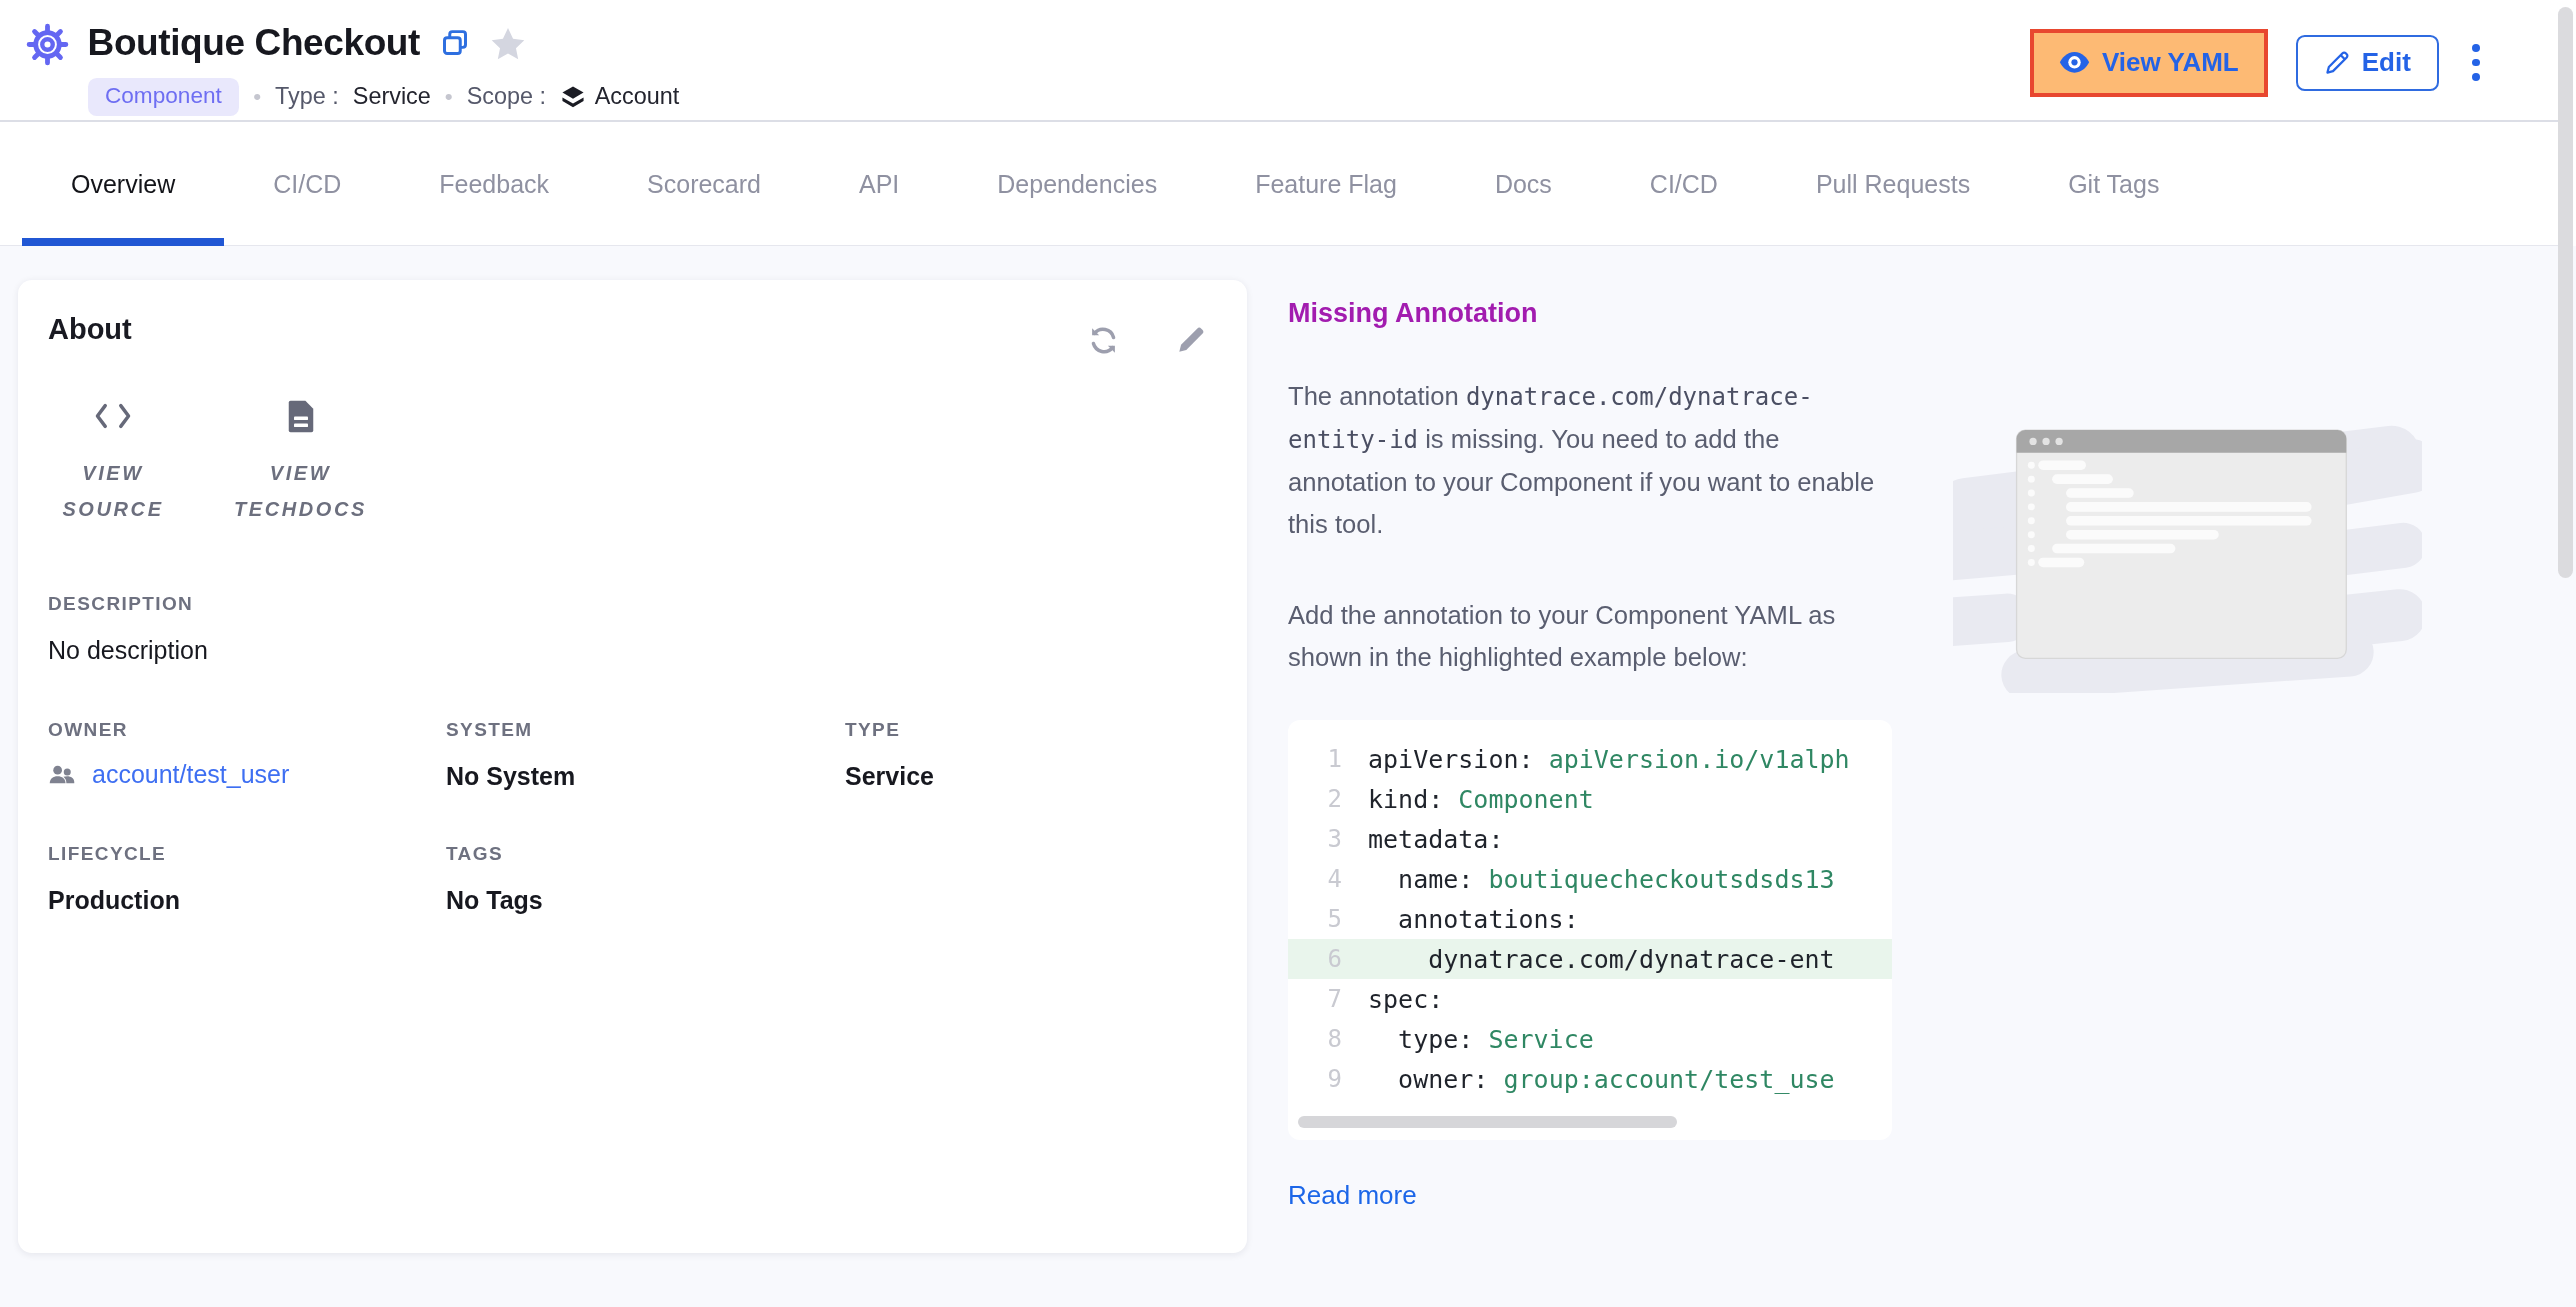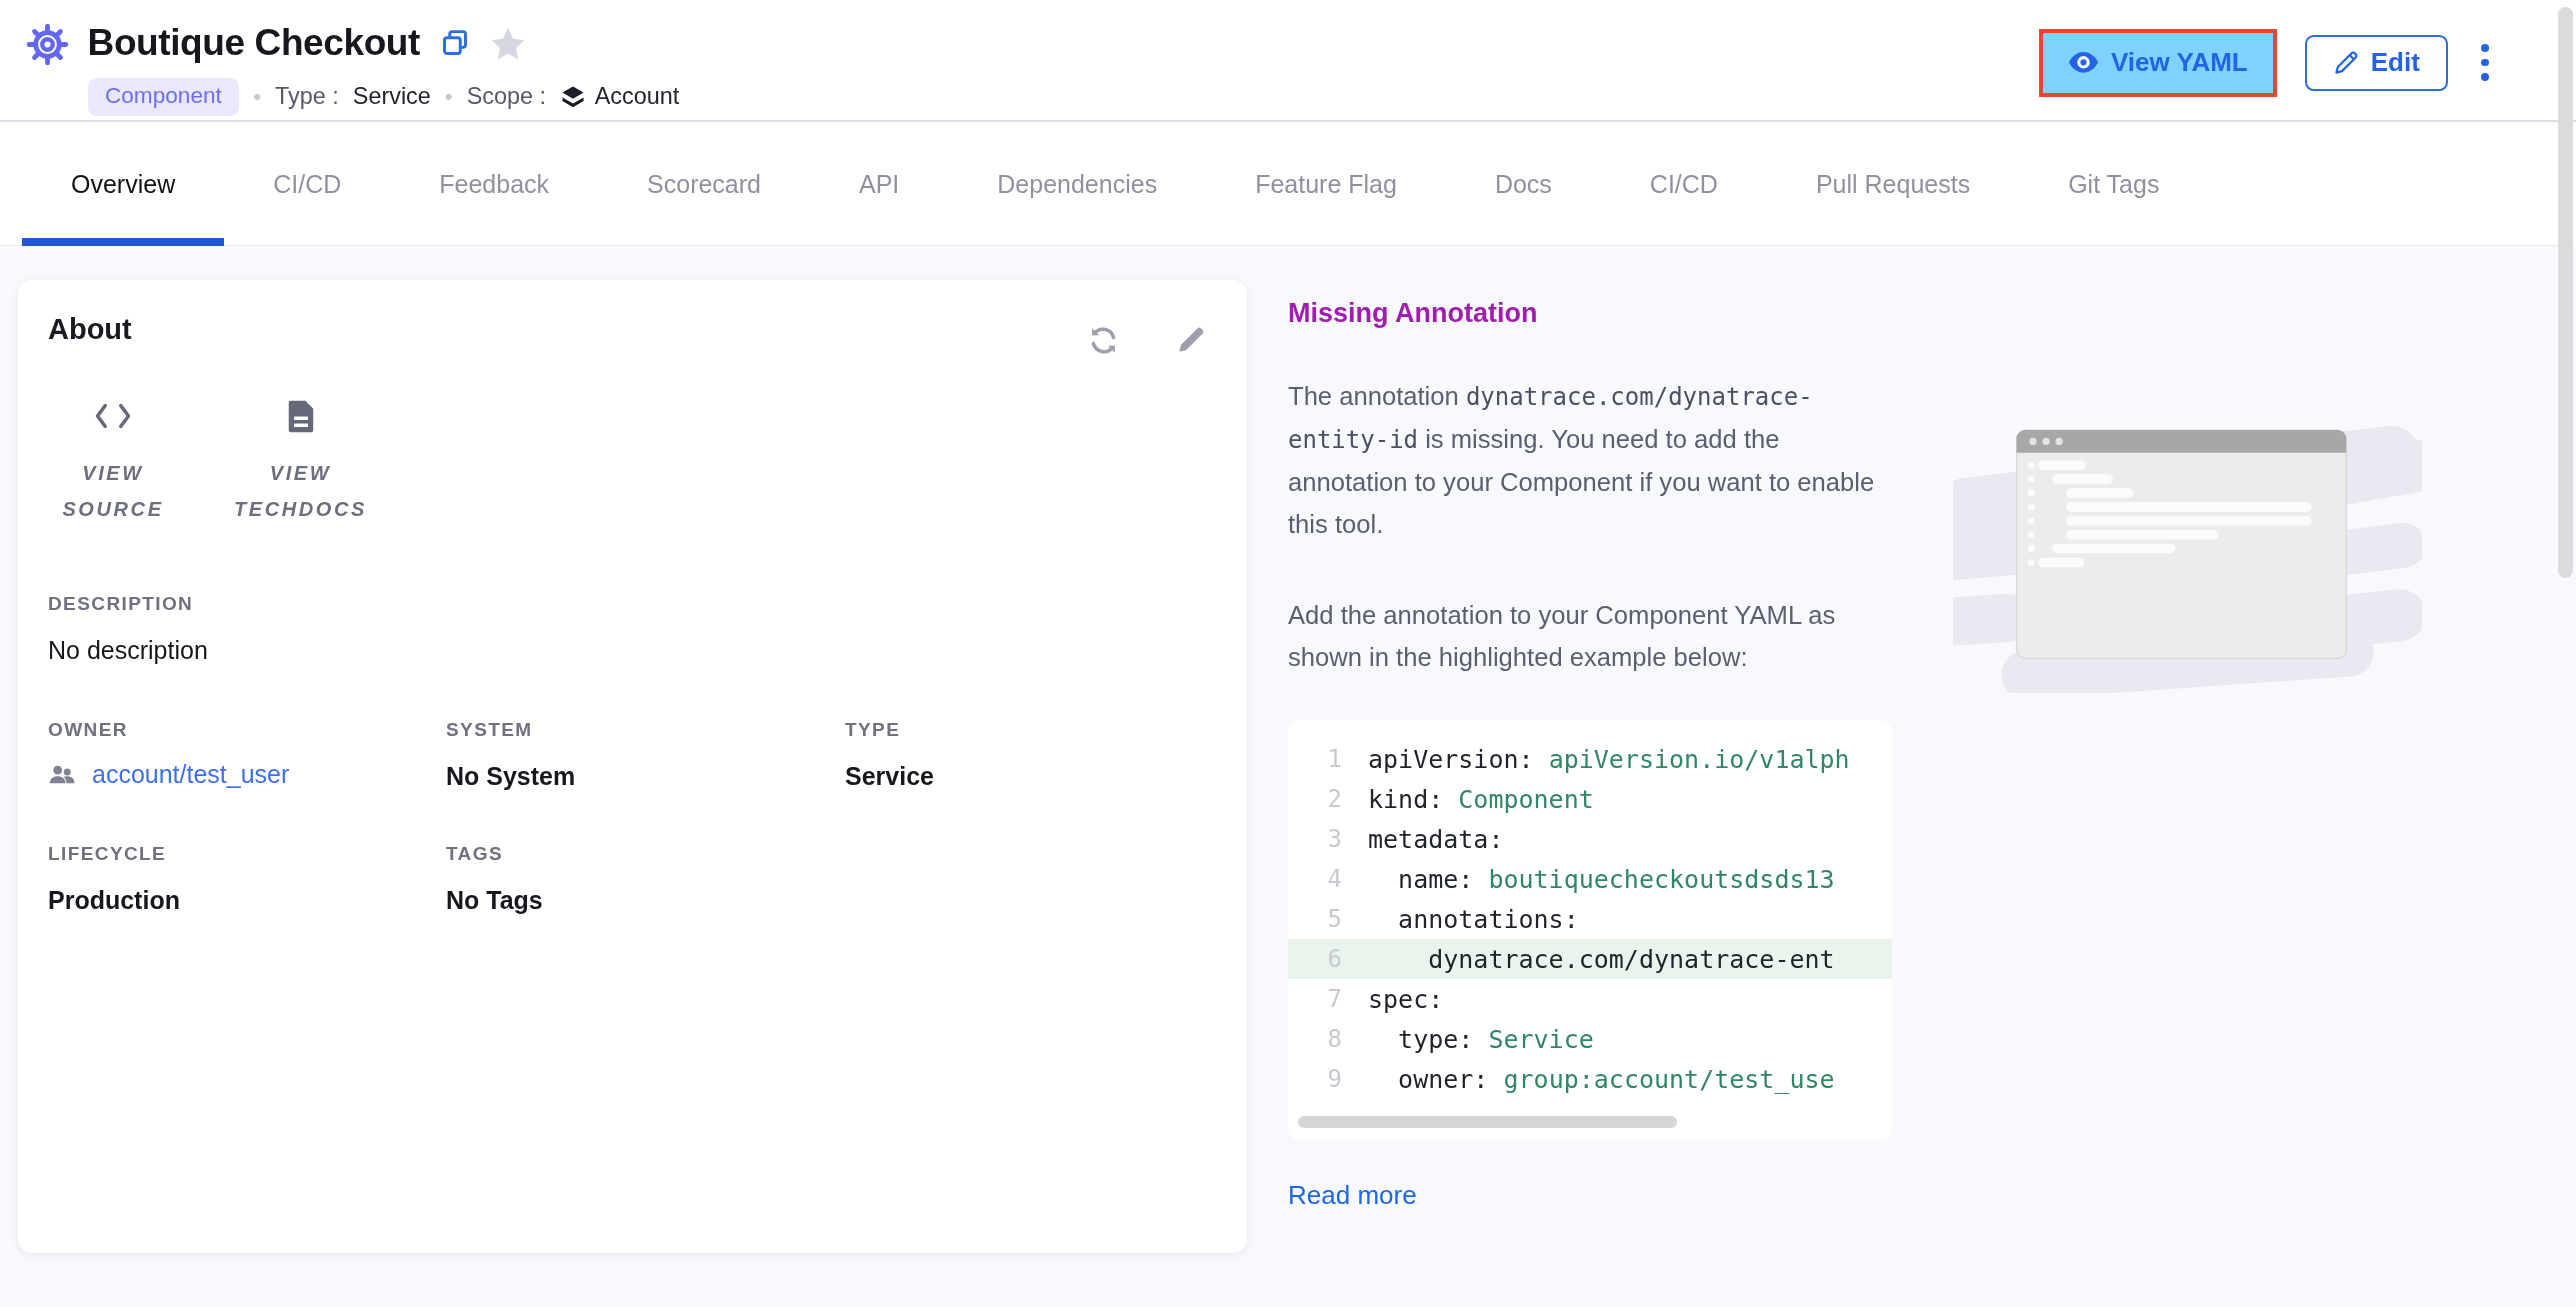--- a/index.html
+++ b/index.html
@@ -1,38 +1,38 @@
 <!DOCTYPE html>
 <html style="font-size:14px"><head>
 <meta charset="utf-8">
 <style>
   html,body{margin:0;padding:0;background:#fff;}
   .page{position:relative;width:2576px;height:1307px;overflow:hidden;background:#fff;
         font-family:"Liberation Sans",sans-serif;-webkit-font-smoothing:antialiased;}
 
   
-  .header{position:absolute;top:0;left:0;right:0;height:122px;background:#fff;
+  .header{position:absolute;top:0;left:0;right:9px;height:122px;background:#fff;
           border-bottom:2.6px solid #dcdee6;display:flex;justify-content:space-between;
           padding:0 82px 0 22px;box-sizing:border-box;}
   .header-left{display:flex;gap:15.6px;padding-top:17.4px;}
   .gear-wrap{width:50px;height:50px;display:flex;align-items:center;justify-content:center;margin-top:1.7px;}
   .title-block{display:flex;flex-direction:column;}
   .title-row{display:flex;align-items:center;gap:21px;}
   .page-title{font-size:37px;font-weight:700;color:#17181f;letter-spacing:-0.4px;margin:0;line-height:52px;}
   .icon-btn{background:none;border:none;padding:0;cursor:pointer;display:flex;align-items:center;}
   .subtitle-row{margin-top:8.7px;display:flex;align-items:center;gap:14px;font-size:23.4px;color:#55586a;}
   .chip{background:#e9e8fc;color:#6e6ef2;padding:6px 17.4px 7.8px;border-radius:8.7px;font-size:22.6px;line-height:24px;}
   .sep-dot{color:#c5c6cf;font-size:22.6px;}
   .meta-label{color:#55586a;}
   .meta-value{color:#23242e;font-weight:500;}
   .scope-pair{display:flex;align-items:center;gap:8.7px;}
 
   .header-right{display:flex;align-items:center;gap:28px;padding-top:5.2px;}
   .redbox{border:4.3px solid #e8472f;height:68px;display:flex;align-items:center;
-          padding:8px 19px;box-sizing:border-box;background:#7dd3fc;}
+          padding:8px 19px;box-sizing:border-box;background:#fdba74;}
   .btn-plain{display:flex;align-items:center;gap:12px;color:#2463e6;font-size:26px;font-weight:700;
              background:none;border:none;cursor:pointer;}
   .btn-outline{display:flex;align-items:center;gap:12px;color:#2463e6;font-size:26px;font-weight:700;
                border:2.2px solid #2f6be0;border-radius:8.7px;height:56px;padding:0 26px;background:#fff;cursor:pointer;}
   .kebab{display:flex;flex-direction:column;gap:7px;background:none;border:none;cursor:pointer;padding:5.2px;}
   .kebab i{width:7.8px;height:7.8px;border-radius:50%;background:#2463e6;}
 
   
   .tabbar{position:absolute;top:124px;left:0;right:4px;height:121px;background:#fff;
           border-bottom:0.9px solid #e6e7ee;display:flex;align-items:stretch;padding-left:22px;}

